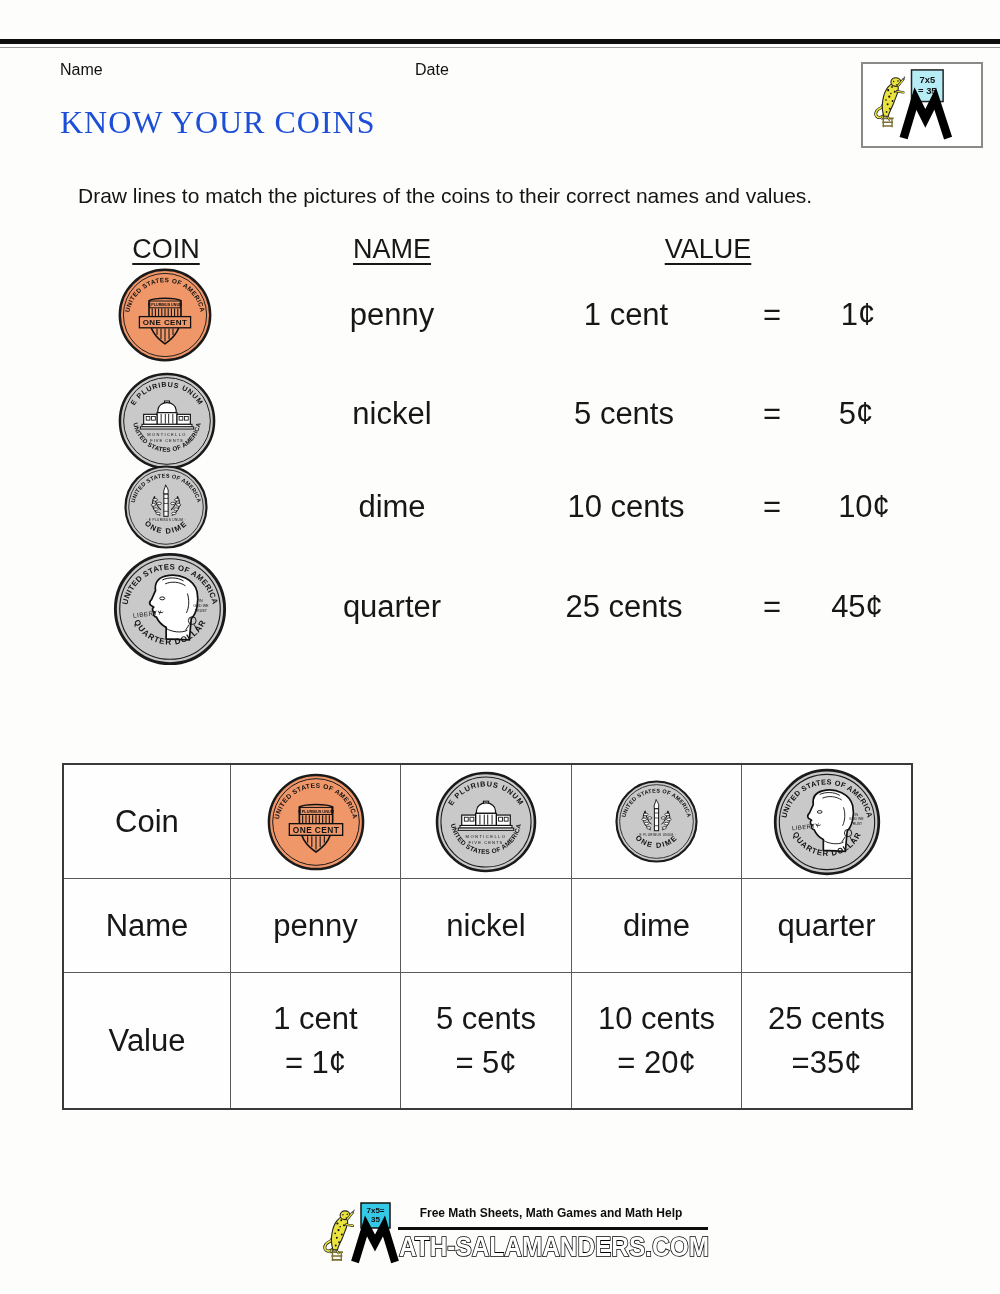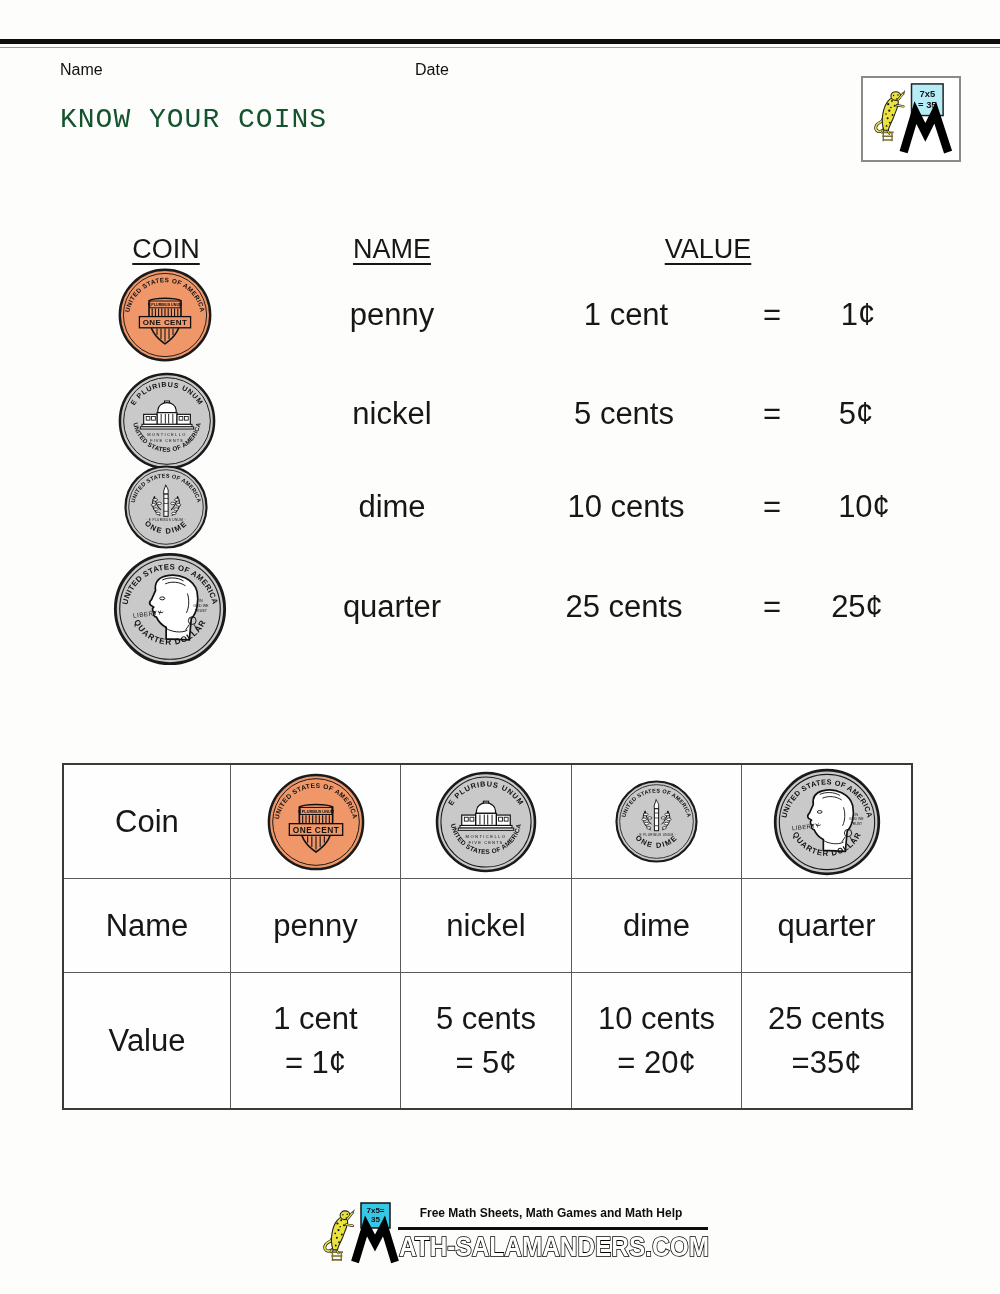--- a/index.html
+++ b/index.html
@@ -4,21 +4,21 @@
 <style>
   *{margin:0;padding:0;box-sizing:border-box}
   html,body{background:#fff}
   .page{position:relative;width:1000px;height:1294px;background:#fdfdfb;
         font-family:"Liberation Sans",sans-serif;color:#171717;overflow:hidden}
   .abs{position:absolute}
   .cx{transform:translateX(-50%)}
   .rule-black{background:#0d0d0d}
   .rule-gray{background:#9a9a9a}
   .small-label{font-size:16px;color:#111}
-  .title{font-family:Liberation Mono, monospace;font-size:28px;letter-spacing:1px;color:#14532d;white-space:nowrap}
+  .title{font-family:Liberation Serif, serif;font-size:32px;letter-spacing:1px;color:#1d4ed8;white-space:nowrap}
   .instructions{font-size:21px;color:#151515;white-space:nowrap}
   .col-header{font-size:27px;text-decoration:underline;text-underline-offset:5px;text-decoration-thickness:2px;white-space:nowrap}
   .match-text{font-size:31px;line-height:38px;white-space:nowrap}
   .logo-box{border:2px solid #8a8a8a;background:#fff}
   
   .sum-table{display:grid;grid-template-columns:167px 170px 171px 170px 169px;
              grid-template-rows:114px 94px 135px;border:2px solid #3a3a3a;background:#fefefe}
   .cell{display:flex;align-items:center;justify-content:center;flex-direction:column;
         border-right:1.5px solid #5a5a5a;border-bottom:1.5px solid #5a5a5a;
         font-size:31px;line-height:44px;text-align:center}
@@ -186,31 +186,32 @@
       </symbol>
     </defs>
   </svg>
 
   <div class="abs rule-black" style="left:0;top:39px;width:1000px;height:4.5px"></div>
   <div class="abs rule-gray" style="left:0;top:46.5px;width:1000px;height:1.5px"></div>
 
   <div class="abs small-label" style="left:60px;top:61px">Name</div>
   <div class="abs small-label" style="left:415px;top:61px">Date</div>
 
-  <div class="abs logo-box" style="left:861px;top:76px;width:100px;height:86px">
+  <div class="abs logo-box" style="left:861px;top:62px;width:122px;height:86px">
     <svg width="98" height="82" viewBox="0 0 99 83">
       <use href="#sym-salamander" x="10" y="10" width="33" height="55"></use>
       <rect x="49" y="6" width="32" height="32" fill="#b5ecf5" stroke="#222" stroke-width="1.5"></rect>
       <text x="65" y="19" text-anchor="middle" font-family="Liberation Sans,sans-serif" font-size="9.5" font-weight="bold" fill="#111">7x5</text>
       <text x="65" y="30" text-anchor="middle" font-family="Liberation Sans,sans-serif" font-size="9.5" font-weight="bold" fill="#111">= 35</text>
       <path d="M41,75 L53,35 L63,55 L73,35 L86,75" fill="none" stroke="#000" stroke-width="8.5"></path>
     </svg>
   </div>
 
   <div class="abs title" style="left:60px;top:104px">KNOW YOUR COINS</div>
+  <div class="abs instructions" style="left:78px;top:184px">Draw lines to match the pictures of the coins to their correct names and values.</div>
 
   <div class="abs cx col-header" style="left:166px;top:234px">COIN</div>
   <div class="abs cx col-header" style="left:392px;top:234px">NAME</div>
   <div class="abs cx col-header" style="left:708px;top:234px">VALUE</div>
 
   <svg class="abs" style="left:117px;top:267px" width="96" height="96" viewBox="0 0 120 120">
       <use href="#sym-penny"></use>
     </svg>
   <svg class="abs" style="left:117px;top:371px" width="100" height="100" viewBox="0 0 120 120">
       <use href="#sym-nickel"></use>
@@ -234,21 +235,21 @@
   <div class="abs cx match-text" style="left:624px;top:395px">5 cents</div>
   <div class="abs cx match-text" style="left:772px;top:395px">=</div>
   <div class="abs cx match-text" style="left:856px;top:395px">5¢</div>
 
   <div class="abs cx match-text" style="left:626px;top:488px">10 cents</div>
   <div class="abs cx match-text" style="left:772px;top:488px">=</div>
   <div class="abs cx match-text" style="left:864px;top:488px">10¢</div>
 
   <div class="abs cx match-text" style="left:624px;top:588px">25 cents</div>
   <div class="abs cx match-text" style="left:772px;top:588px">=</div>
-  <div class="abs cx match-text" style="left:857px;top:588px">25¢</div>
+  <div class="abs cx match-text" style="left:857px;top:588px">45¢</div>
 
   <div class="abs sum-table" style="left:62px;top:763px;width:851px;height:347px">
     <div class="cell">Coin</div>
     <div class="cell">
       <svg width="100" height="100" viewBox="0 0 120 120">
           <use href="#sym-penny"></use>
         </svg>
     </div>
     <div class="cell">
       <svg width="104" height="104" viewBox="0 0 120 120">

